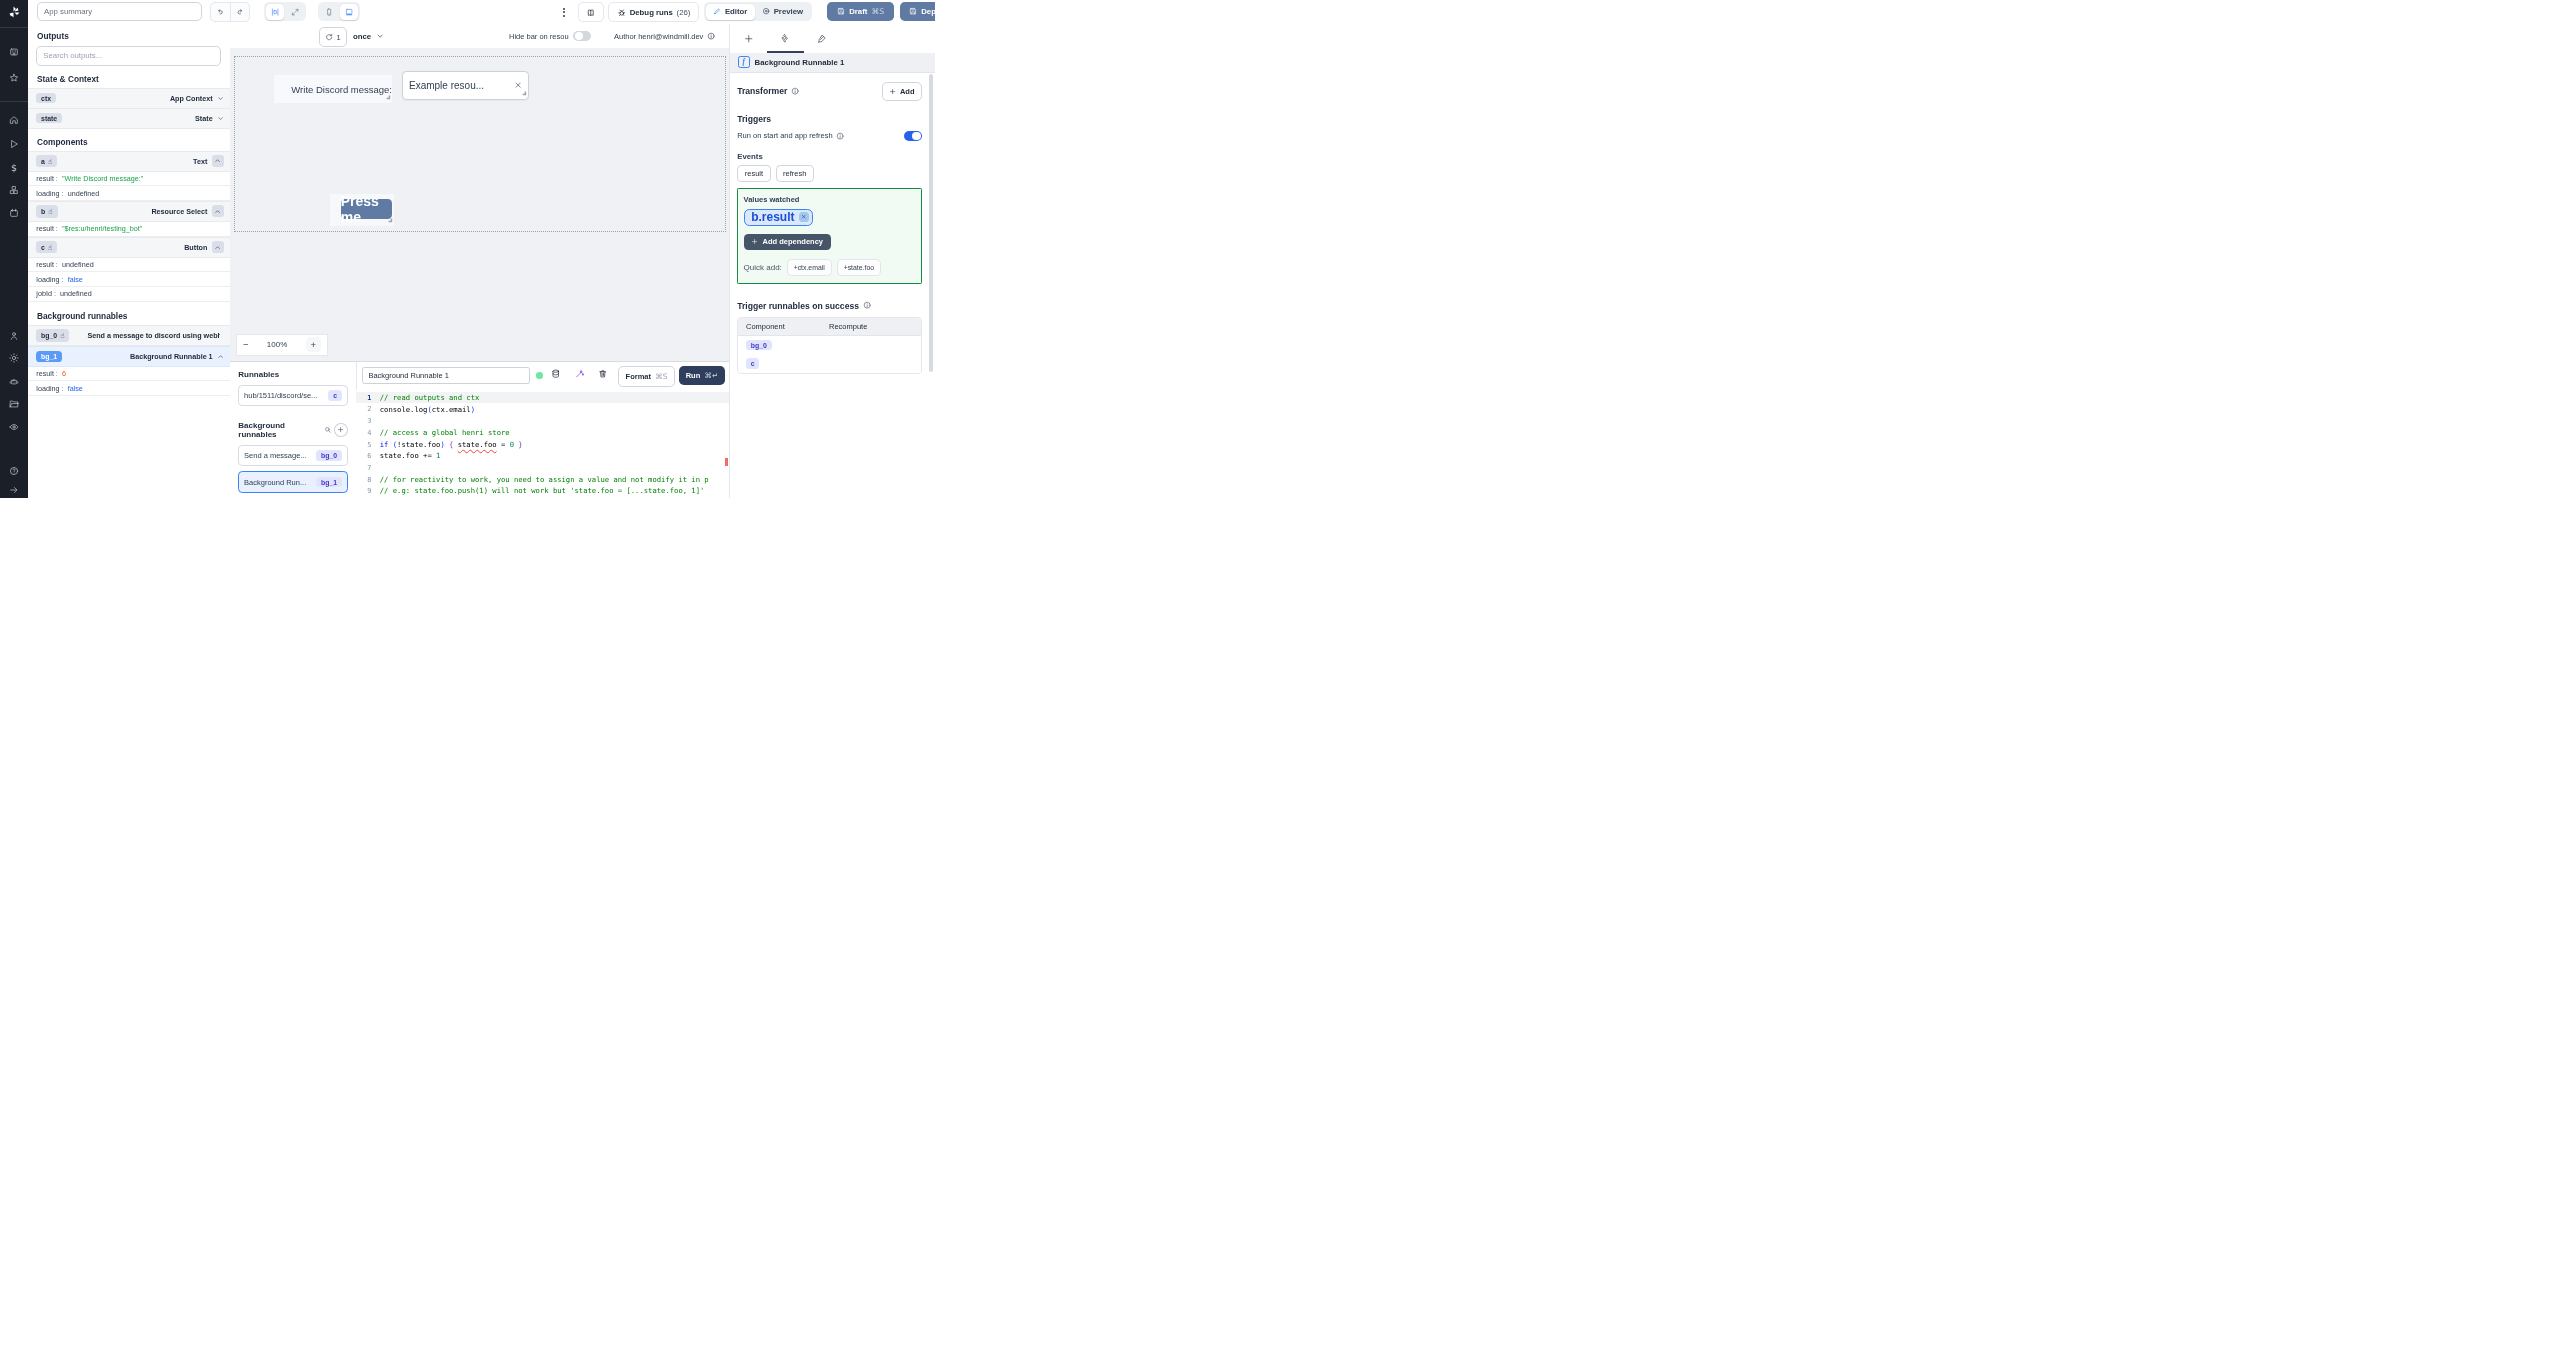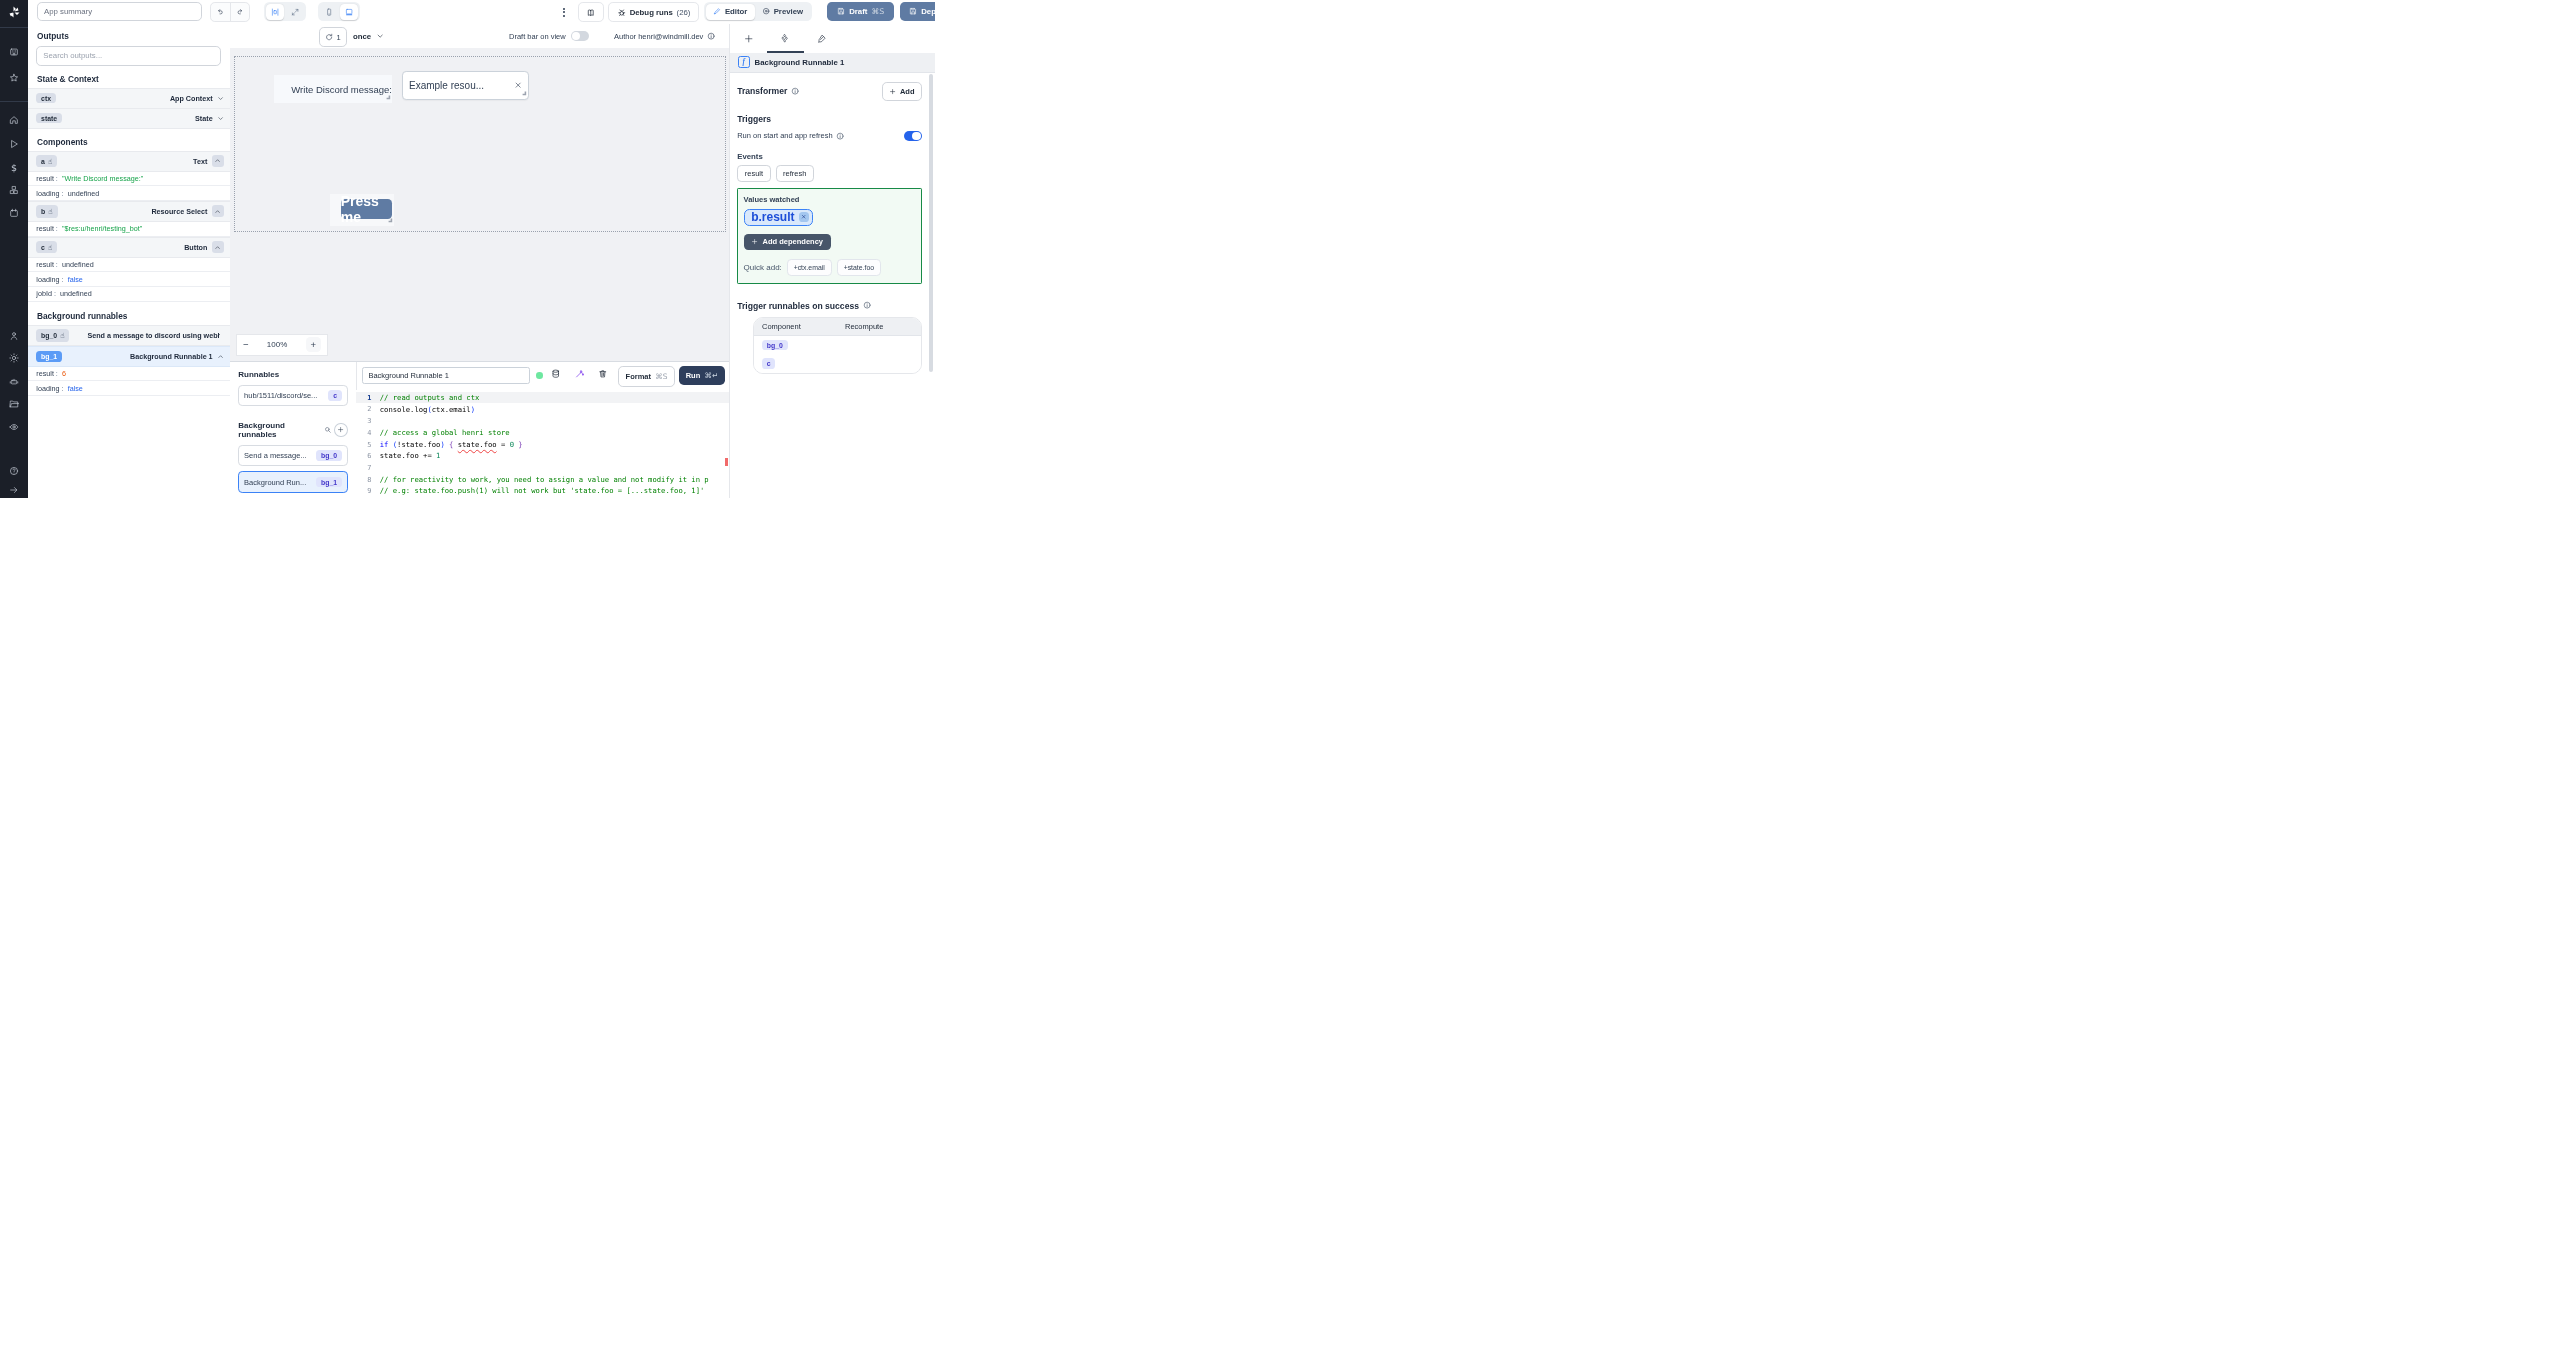--- a/index.html
+++ b/index.html
@@ -151,21 +151,21 @@
   .gb-title{font-size:7.5px;font-weight:700;color:#334155;}
   .watchchip{margin-top:4.8px;display:inline-flex;align-items:center;gap:4.2px;height:15px;background:#d9e8fb;border:0.6px solid #3b82f6;
       border-radius:5.4px;padding:0 3px 0 6.6px;color:#1d4ed8;font-size:12px;font-weight:600;}
   .watchchip .xcirc{width:10px;height:10px;border-radius:3.6px;background:#a3c6ef;display:flex;align-items:center;justify-content:center;color:#1e3a8a;}
   .depbtn{margin-top:8.3px;width:87px;height:16px;background:#475569;border-radius:4.2px;color:#fff;display:flex;align-items:center;
       justify-content:center;gap:4.2px;font-size:7.5px;font-weight:600;}
   .quickrow{margin-top:9.5px;display:flex;align-items:center;gap:4.8px;}
   .quicklabel{font-size:8px;color:#475569;}
   .qchip{border:0.6px solid #e2e6ec;border-radius:4.2px;background:#fdfdfe;height:14.3px;display:inline-flex;align-items:center;padding:0 6px;
       font-size:6.9px;color:#334155;}
-  .tbl{margin-top:6px;border:0.6px solid #e5e7eb;border-radius:10px;overflow:hidden;margin-left:16px;}
+  .tbl{margin-top:6px;border:0.6px solid #e5e7eb;border-radius:4px;overflow:hidden;}
   .tbl .thead{display:flex;background:#eef0f3;border-bottom:0.6px solid #e2e5ea;height:17.3px;align-items:center;font-size:7.5px;color:#1f2937;}
   .tbl .trow{display:flex;align-items:center;height:18.5px;background:#fff;font-size:7.2px;}
   .tbl .c1{width:83px;padding-left:7.8px;}
   .tbl .c2{flex:1;}
   .scrollbar{position:absolute;left:199px;top:50px;width:4.2px;height:298px;background:#d7dbe1;border-radius:2.4px;}
 </style>
 </head>
 <body>
 
 <div class="app">
@@ -477,21 +477,21 @@
           </svg>
         <span>1</span>
       </div>
       <div class="freq">
         <span>once</span>
         <svg class="ic ic14" viewBox="0 0 24 24">
             <path d="M6 9l6 6 6-6"></path>
           </svg>
       </div>
       <div class="hidebar">
-        <span>Draft bar on view</span>
+        <span>Hide bar on resou</span>
         <span class="toggle off">
             <i></i>
           </span>
       </div>
       <div class="author">
         <span>Author henri@windmill.dev</span>
         <svg class="ic ic14" viewBox="0 0 24 24">
             <circle cx="12" cy="12" r="8.6"></circle>
             <path d="M12 8h.01M12 11.4V17"></path>
           </svg>

